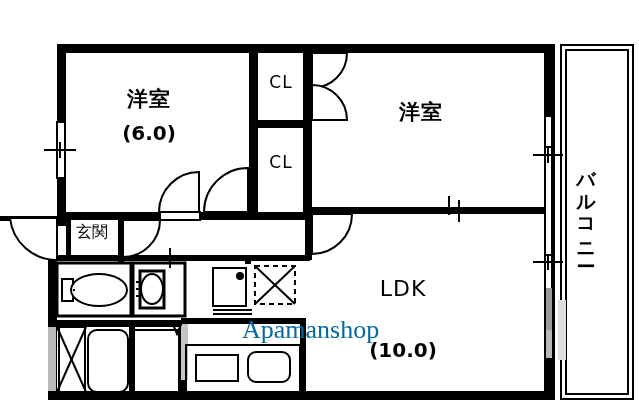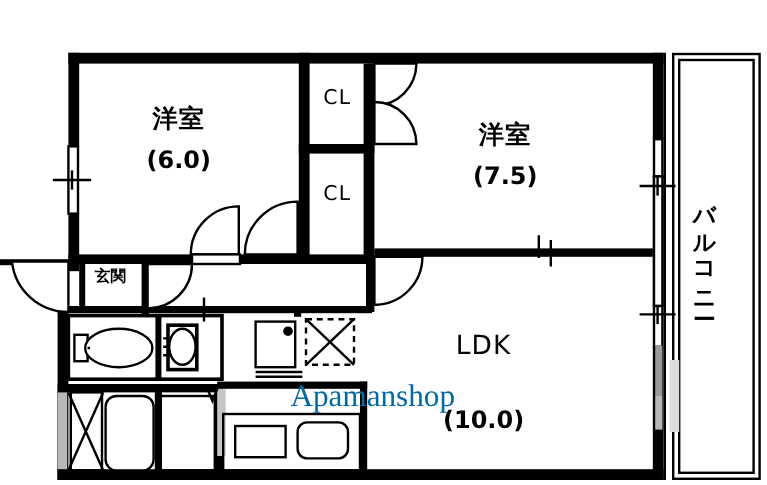--- a/index.html
+++ b/index.html
@@ -3,21 +3,21 @@
 <meta charset="utf-8">
 <style>
   html,body{margin:0;padding:0;background:#ffffff;}
   body{width:639px;height:404px;overflow:hidden;font-family:"Liberation Sans",sans-serif;}
   #plan{position:relative;width:549px;height:404px;background:#ffffff;}
   #plan svg{position:absolute;left:0;top:0;}
   .lbl{position:absolute;color:#000;font-family:"DejaVu Sans","Liberation Sans",sans-serif;font-weight:700;text-align:center;white-space:nowrap;line-height:1.05;}
   .room-name{font-size:21px;letter-spacing:1px;}
   .room-area{font-size:20px;letter-spacing:0px;}
   .cl-lbl{font-size:17px;font-weight:400;letter-spacing:1px;}
-  .genkan-lbl{font-size:13px;font-weight:700;letter-spacing:0px;}
+  .genkan-lbl{font-size:16px;font-weight:400;letter-spacing:0px;}
   .ldk-name{font-size:22px;font-weight:400;letter-spacing:1px;}
   .ldk-area{font-size:20px;font-weight:700;}
   .balcony-lbl{font-size:19px;font-weight:700;writing-mode:vertical-rl;text-orientation:upright;letter-spacing:3px;line-height:1;}
   #watermark{position:absolute;left:242px;top:315px;font-size:26px;font-weight:400;color:#0369a1;font-family:Liberation Serif, serif;letter-spacing:0px;pointer-events:none;}
 </style>
 </head>
 <body>
 
 <div id="plan">
 
@@ -206,21 +206,20 @@
     <g fill="#ffffff" stroke="#000000" stroke-width="2">
       <rect x="160" y="212" width="40" height="8"></rect>
     </g>
 
   </svg>
 
   <div class="lbl room-name" style="left:113px;top:88px;width:72px;">洋室</div>
   <div class="lbl room-area" style="left:107px;top:123px;width:84px;">(6.0)</div>
 
   <div class="lbl room-name" style="left:385px;top:101px;width:72px;">洋室</div>
-  <div class="lbl room-area" style="left:379px;top:136px;width:84px;">(7.5)</div>
 
   <div class="lbl ldk-name" style="left:363px;top:277px;width:80px;">LDK</div>
   <div class="lbl ldk-area" style="left:358px;top:310px;width:90px;margin-top:30px;">(10.0)</div>
 
   <div class="lbl cl-lbl" style="left:259px;top:74px;width:44px;">CL</div>
   <div class="lbl cl-lbl" style="left:259px;top:154px;width:44px;">CL</div>
 
   <div class="lbl genkan-lbl" style="left:66px;top:224px;width:52px;">玄関</div>
 
   <div class="lbl balcony-lbl" style="left:577px;top:157px;">バルコニー</div>

